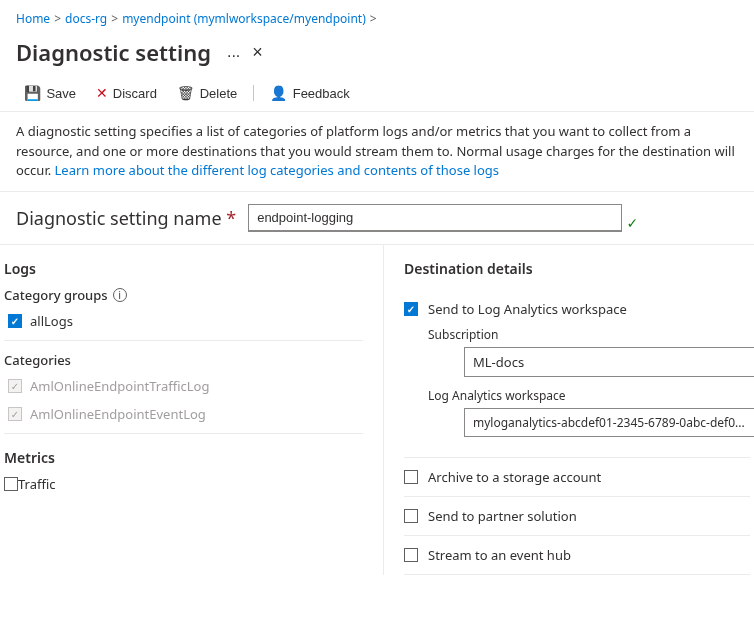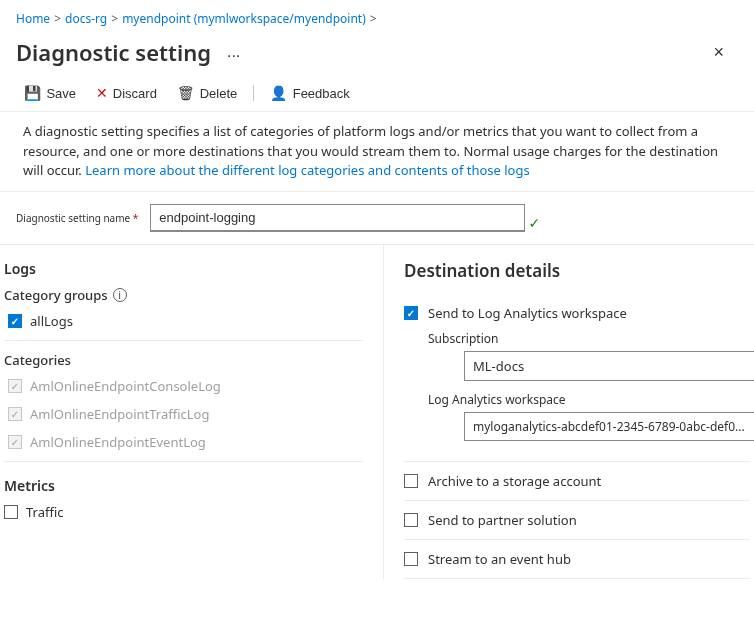--- a/index.html
+++ b/index.html
@@ -18,21 +18,20 @@
       padding: 10px 16px 6px 16px;
       font-size: 12px;
       color: #0078d4;
       gap: 4px;
     }
     .breadcrumb span { color: #605e5c; }
     .breadcrumb a { color: #0078d4; text-decoration: none; }
     .header-row {
       display: flex;
       align-items: center;
-      justify-content: space-between;
       padding: 4px 24px 8px 16px;
     }
     .page-title {
       font-size: 22px;
       font-weight: 600;
       color: #323130;
     }
     .ellipsis-btn {
       background: none;
       border: none;
@@ -72,36 +71,36 @@
       font-size: 14px;
       color: #323130;
     }
     .toolbar-sep {
       width: 1px;
       height: 16px;
       background: #c8c6c4;
       margin: 0 4px;
     }
     .info-banner {
-      padding: 10px 23px;
+      padding: 10px 16px;
       font-size: 13px;
       color: #323130;
       line-height: 1.5;
       border-bottom: 1px solid #edebe9;
     }
     .info-banner a { color: #0078d4; text-decoration: none; }
     .setting-name-row {
       display: flex;
       align-items: center;
       padding: 12px 16px;
       gap: 12px;
       border-bottom: 1px solid #edebe9;
     }
     .setting-name-label {
-      font-size: 10px;
+      font-size: 18px;
       color: #323130;
       white-space: nowrap;
     }
     .required-star { color: #a4262c; }
     .setting-name-input {
       flex: 1;
       max-width: 380px;
       border: 1px solid #8a8886;
       padding: 5px 8px;
       font-size: 13px;
@@ -229,21 +228,21 @@
       font-size: 13px;
       color: #a19f9d;
     }
     .divider {
       height: 1px;
       background: #edebe9;
       margin: 10px 0;
     }
     .metrics-section { margin-top: 4px; }
     .dest-title {
-      font-size: 17px;
+      font-size: 14px;
       font-weight: 600;
       color: #323130;
       margin-top: 14px;
       margin-bottom: 12px;
     }
     .dest-option-row {
       display: flex;
       align-items: flex-start;
       gap: 10px;
       padding: 10px 0;
@@ -281,21 +280,20 @@
     .chevron-icon {
       font-size: 12px;
       color: #605e5c;
     }
     .workspace-dropdown {
       font-size: 12px;
     }
     .traffic-row {
       display: flex;
       align-items: center;
-      gap: 8px;
     }
     .traffic-row label {
       font-size: 13px;
       color: #323130;
     }
   </style>
 </head>
 <body>
 
 <div class="breadcrumb">
@@ -366,24 +364,20 @@
         <label>allLogs</label>
       </div>
     </div>
 
     <div class="divider"></div>
 
     <div class="categories-section">
       <div class="cat-label">Categories</div>
       <div class="cat-item">
         <span class="cb-disabled"></span>
-        <label>AmlOnlineEndpointConsoleLog</label>
-      </div>
-      <div class="cat-item">
-        <span class="cb-disabled"></span>
         <label>AmlOnlineEndpointTrafficLog</label>
       </div>
       <div class="cat-item">
         <span class="cb-disabled"></span>
         <label>AmlOnlineEndpointEventLog</label>
       </div>
     </div>
 
     <div class="divider"></div>
 

